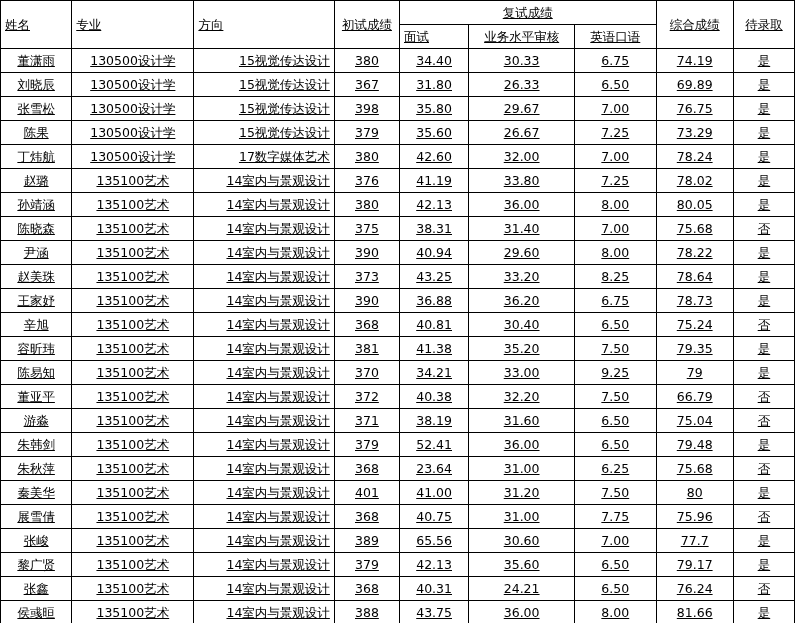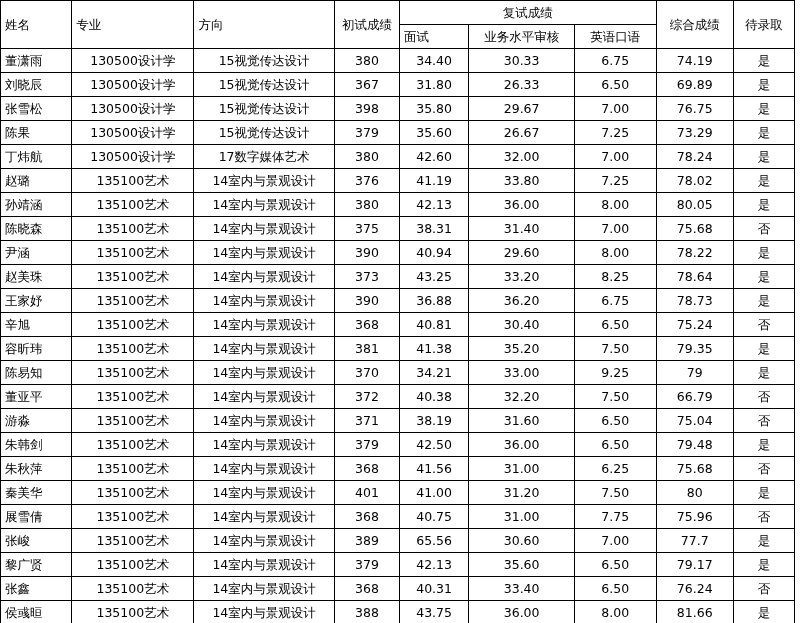--- a/index.html
+++ b/index.html
@@ -11,20 +11,21 @@
     width: 803px;
     height: 623px;
     font-family: "DejaVu Sans", "Liberation Sans", sans-serif;
     color: #000000;
     overflow: hidden;
   }
   #sheet {
     width: 803px;
     height: 623px;
     position: relative;
+    text-decoration: underline;
   }
   table.grid {
     border-collapse: collapse;
     table-layout: fixed;
     width: 795px;
     margin-left: 0px;
     margin-top: 0px;
     font-size: 12.5px;
   }
   table.grid th,
@@ -39,23 +40,23 @@
     box-sizing: border-box;
   }
   .hdr {
     text-align: center;
     vertical-align: middle;
   }
   .hdr-left {
     text-align: left;
     vertical-align: middle;
   }
-  td.c-name { text-align: left; }
+  td.c-name { text-align: center; }
   td.c-major { text-align: center; }
-  td.c-dir { text-align: center; }
+  td.c-dir { text-align: right; }
   td.c-num { text-align: center; }
   td.c-admit { text-align: center; }
 
   col.w-name { width: 70px; }
   col.w-major { width: 120px; }
   col.w-dir { width: 138px; }
   col.w-first { width: 64px; }
   col.w-interview { width: 68px; }
   col.w-business { width: 104px; }
   col.w-english { width: 80px; }
@@ -269,32 +270,32 @@
           <td class="c-num">31.60</td>
           <td class="c-num">6.50</td>
           <td class="c-num">75.04</td>
           <td class="c-admit">否</td>
         </tr>
         <tr>
           <td class="c-name">朱韩剑</td>
           <td class="c-major">135100艺术</td>
           <td class="c-dir">14室内与景观设计</td>
           <td class="c-num">379</td>
-          <td class="c-num">42.50</td>
+          <td class="c-num">52.41</td>
           <td class="c-num">36.00</td>
           <td class="c-num">6.50</td>
           <td class="c-num">79.48</td>
           <td class="c-admit">是</td>
         </tr>
         <tr>
           <td class="c-name">朱秋萍</td>
           <td class="c-major">135100艺术</td>
           <td class="c-dir">14室内与景观设计</td>
           <td class="c-num">368</td>
-          <td class="c-num">41.56</td>
+          <td class="c-num">23.64</td>
           <td class="c-num">31.00</td>
           <td class="c-num">6.25</td>
           <td class="c-num">75.68</td>
           <td class="c-admit">否</td>
         </tr>
         <tr>
           <td class="c-name">秦美华</td>
           <td class="c-major">135100艺术</td>
           <td class="c-dir">14室内与景观设计</td>
           <td class="c-num">401</td>
@@ -336,21 +337,21 @@
           <td class="c-num">6.50</td>
           <td class="c-num">79.17</td>
           <td class="c-admit">是</td>
         </tr>
         <tr>
           <td class="c-name">张鑫</td>
           <td class="c-major">135100艺术</td>
           <td class="c-dir">14室内与景观设计</td>
           <td class="c-num">368</td>
           <td class="c-num">40.31</td>
-          <td class="c-num">33.40</td>
+          <td class="c-num">24.21</td>
           <td class="c-num">6.50</td>
           <td class="c-num">76.24</td>
           <td class="c-admit">否</td>
         </tr>
         <tr>
           <td class="c-name">侯彧晅</td>
           <td class="c-major">135100艺术</td>
           <td class="c-dir">14室内与景观设计</td>
           <td class="c-num">388</td>
           <td class="c-num">43.75</td>

